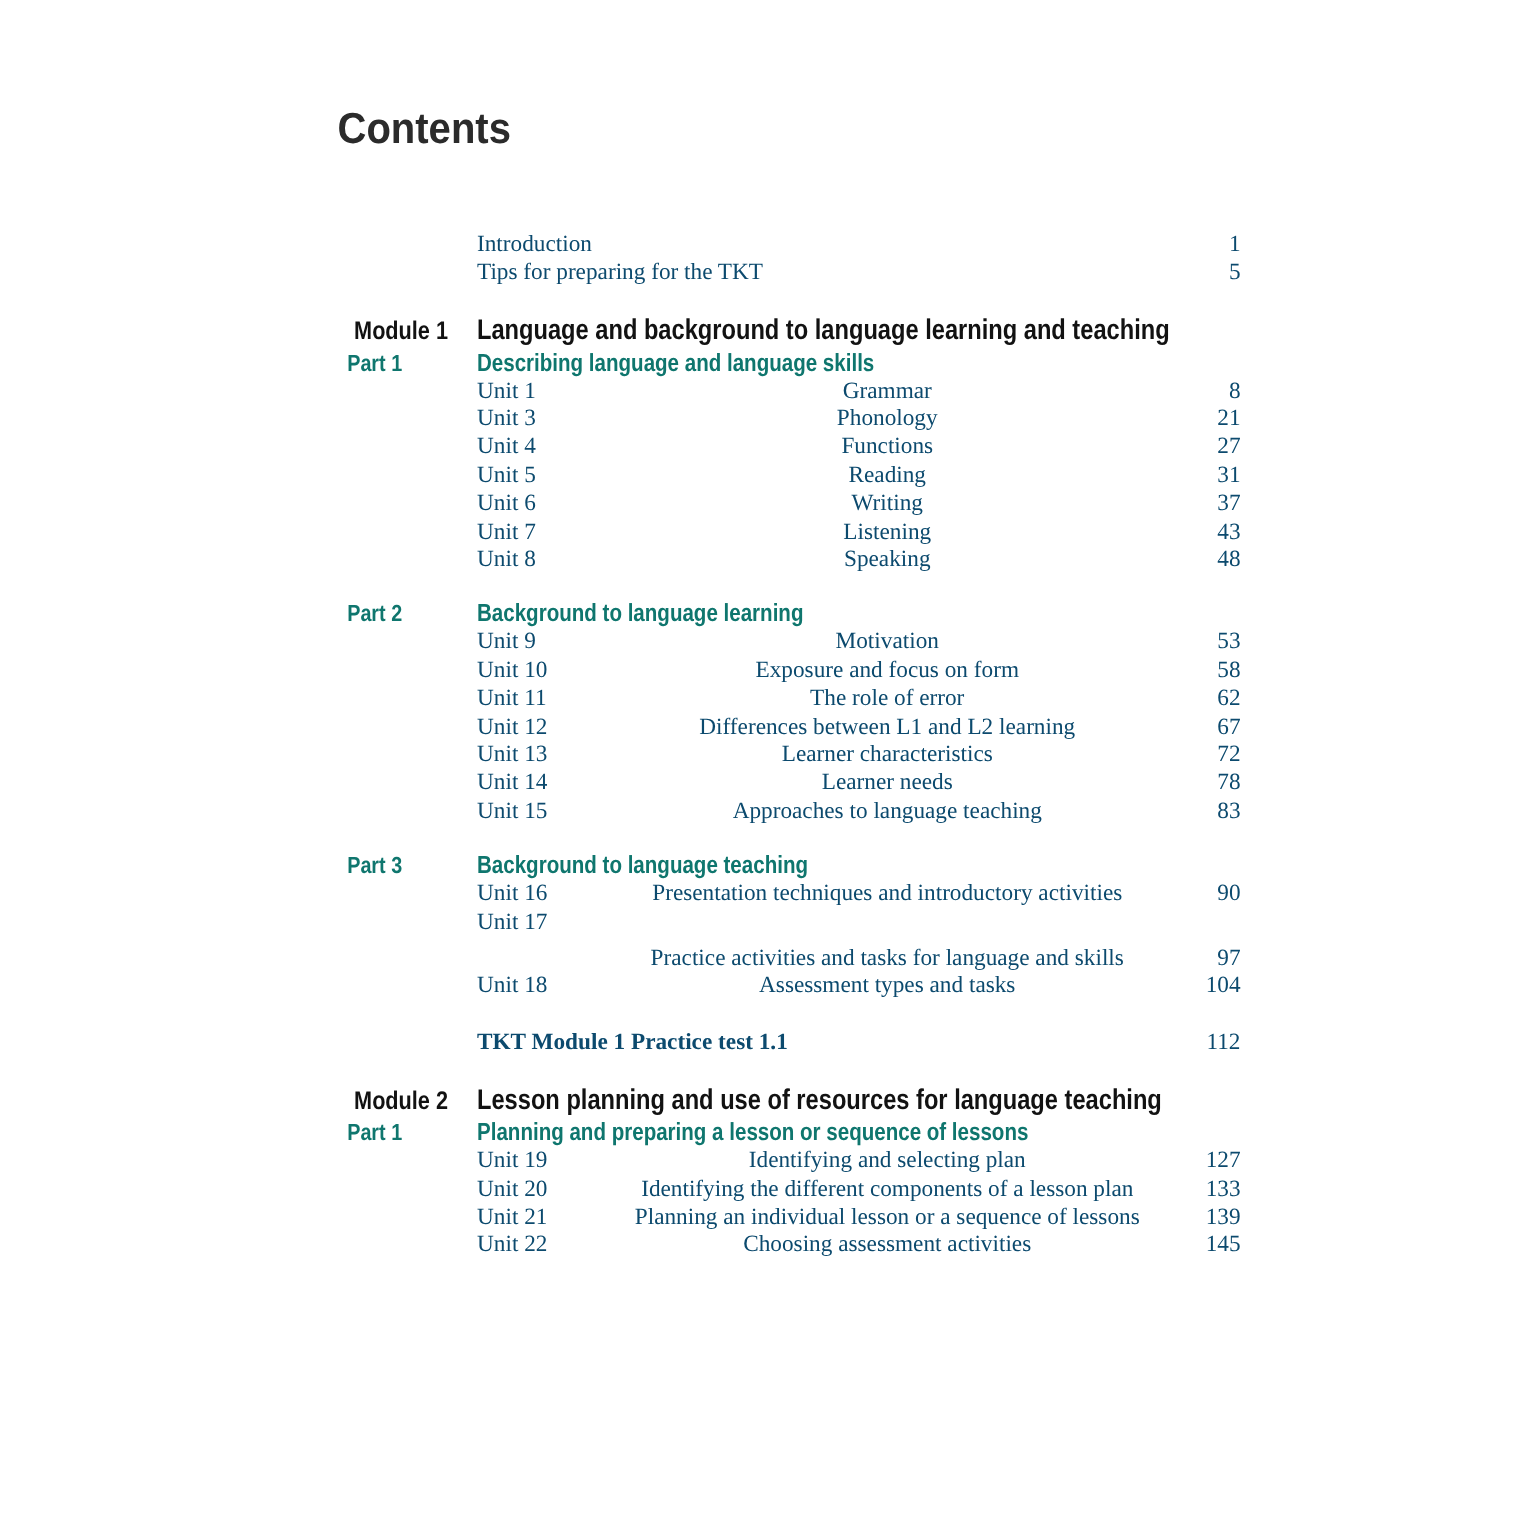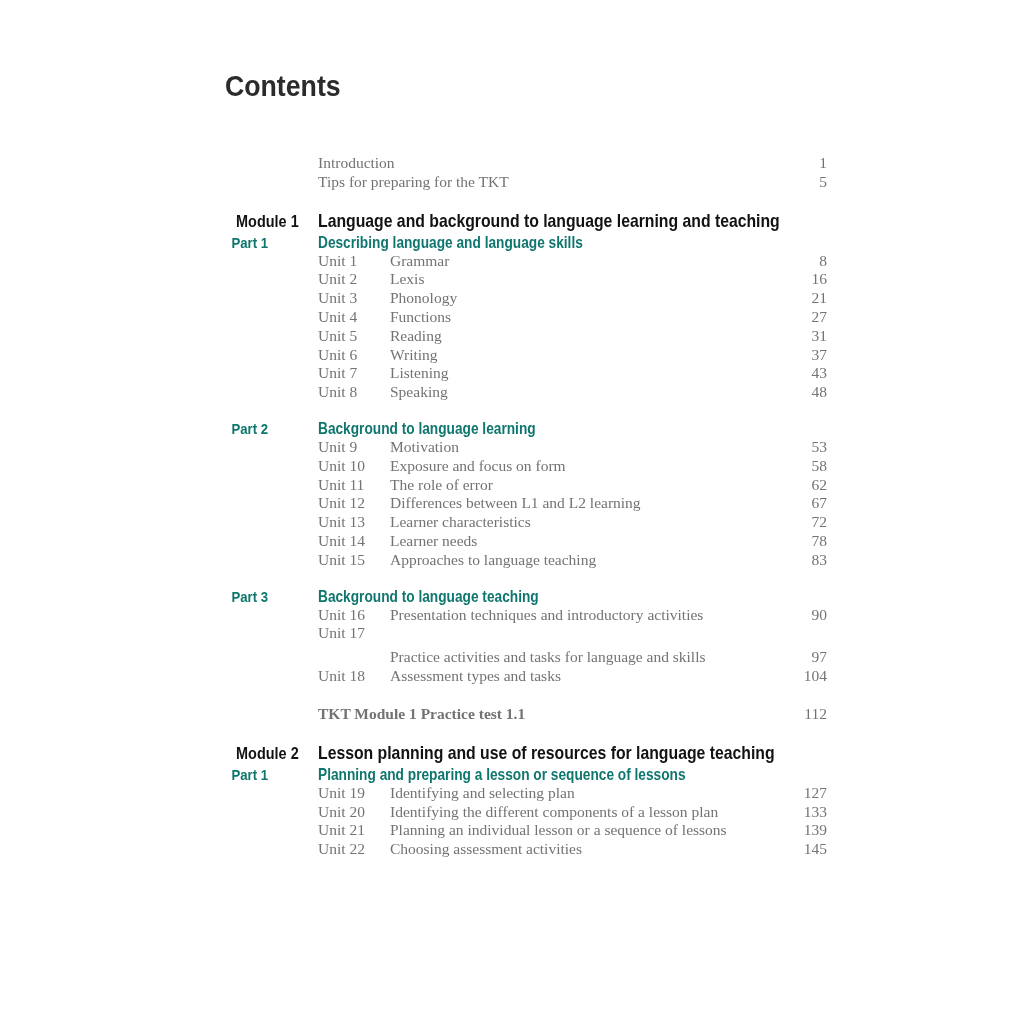--- a/index.html
+++ b/index.html
@@ -42,25 +42,25 @@
     text-align: left;
     white-space: nowrap;
   }
   .content { flex: 1 1 auto; display: flex; min-width: 0; }
 
   
   .fm-row, .unit-row, .practice-row {
     font-family: "Liberation Serif", serif;
     font-size: 15.5px;
     line-height: 18.8px;
-    color: #737373;
+    color: #0c4a6e;
   }
   .fm-title { flex: 1 1 auto; white-space: nowrap; }
   .unit-num { flex: 0 0 72px; width: 72px; align-self: flex-start; white-space: nowrap; }
-  .unit-title { flex: 1 1 auto; min-width: 0; }
+  .unit-title { flex: 1 1 auto; min-width: 0; text-align: center; }
   .unit-title .line { white-space: nowrap; margin-top: 24px; }
   .page-num {
     flex: 0 0 auto;
     min-width: 34px;
     text-align: right;
     align-self: flex-end;
     white-space: nowrap;
   }
 
   
@@ -152,25 +152,20 @@
             <div class="row unit-row">
               <div class="label-col"></div>
               <div class="content">
                 <span class="unit-num">Unit 1</span>
                 <span class="unit-title">Grammar</span>
                 <span class="page-num">8</span>
               </div>
             </div>
             <div class="row unit-row">
               <div class="label-col"></div>
-              <div class="content">
-                <span class="unit-num">Unit 2</span>
-                <span class="unit-title">Lexis</span>
-                <span class="page-num">16</span>
-              </div>
             </div>
             <div class="row unit-row">
               <div class="label-col"></div>
               <div class="content">
                 <span class="unit-num">Unit 3</span>
                 <span class="unit-title">Phonology</span>
                 <span class="page-num">21</span>
               </div>
             </div>
             <div class="row unit-row">

